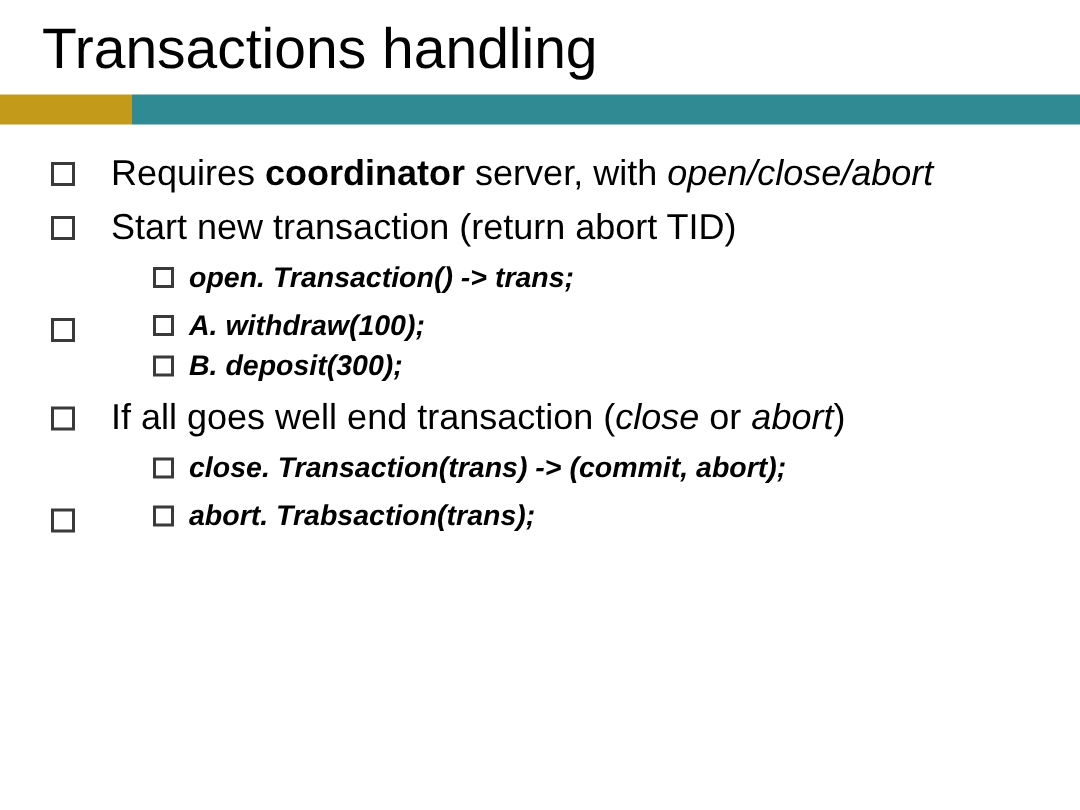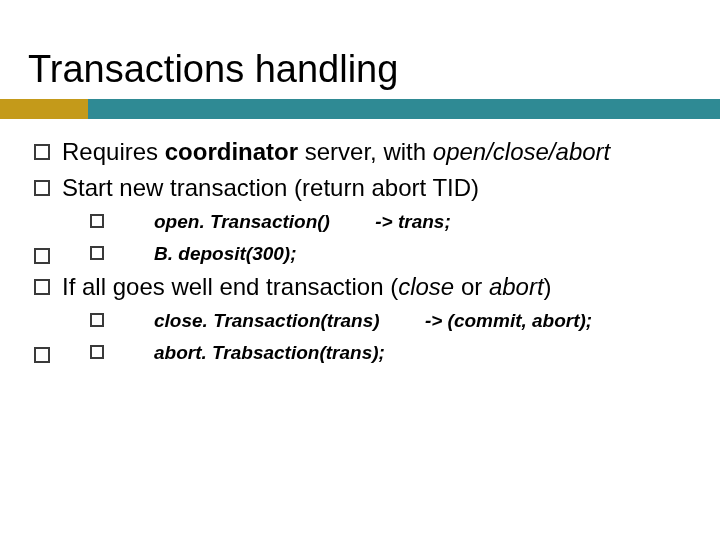--- a/index.html
+++ b/index.html
@@ -1,31 +1,31 @@
 <!DOCTYPE html>
 <html><head>
 <meta charset="utf-8">
 <style>
   * { margin: 0; padding: 0; box-sizing: border-box; }
   html, body { width: 720px; height: 540px; background: #ffffff; font-family: Arial, Helvetica, sans-serif; color: #000; }
   .slide { width: 720px; height: 540px; position: relative; padding: 12px 28px 12px 28px; }
-  .title { font-size: 38px; font-weight: 400; letter-spacing: 0px; margin-bottom: 8px; white-space: nowrap; margin-top: 36px; }
+  .title { font-size: 38px; font-weight: 400; letter-spacing: 0px; margin-bottom: 8px; white-space: nowrap; }
   .accent-row { display: flex; align-items: stretch; height: 20px; margin-bottom: 18px; margin-left: -28px; margin-right: -28px; }
   .accent-gold { width: 88px; background: #c49a1a; }
   .accent-teal { flex: 1; background: #2f8a94; }
   .content { padding-left: 6px; }
   ul.top { list-style: none; }
-  ul.top > li { position: relative; padding-left: 28px; margin-bottom: 6px; font-size: 24px; line-height: 1.25; }
+  ul.top > li { position: relative; padding-left: 40px; margin-bottom: 6px; font-size: 24px; line-height: 1.25; }
   ul.top > li::before { content: ""; position: absolute; left: 0; top: 7px; width: 12px; height: 12px; border: 2px solid #3a3a3a; background: transparent; }
   ul.sub { list-style: none; margin-top: 6px; margin-bottom: 4px; }
   ul.sub > li { position: relative; padding-left: 52px; font-size: 19px; line-height: 1.35; margin-bottom: 2px; }
   ul.sub > li::before { content: ""; position: absolute; left: 28px; top: 5px; width: 10px; height: 10px; border: 2px solid #3a3a3a; background: transparent; }
   .bold { font-weight: 700; }
   .italic { font-style: italic; }
-  .bolditalic { font-weight: 700; font-style: italic; margin-left: 40px; }
+  .bolditalic { font-weight: 700; font-style: italic; }
 </style>
 </head>
 <body>
 
 <div class="slide">
   <div class="title">Transactions handling</div>
   <div class="accent-row">
     <div class="accent-gold"></div>
     <div class="accent-teal"></div>
   </div>
@@ -42,20 +42,23 @@
         <ul class="sub">
           <li>
             <span class="bolditalic">open. Transaction()</span><span class="bolditalic"> -&gt; trans;</span>
           </li>
         </ul>
       </li>
 
       <li>
         <ul class="sub">
           <li>
+            <span class="bolditalic">A. withdraw(100);</span>
+          </li>
+          <li>
             <span class="bolditalic">B. deposit(300);</span>
           </li>
         </ul>
       </li>
 
       <li>
         <span>If all goes well end transaction (</span><span class="italic">close</span><span> or </span><span class="italic">abort</span><span>)</span>
         <ul class="sub">
           <li>
             <span class="bolditalic">close. Transaction(trans)</span><span class="bolditalic"> -&gt; (commit, abort);</span>

